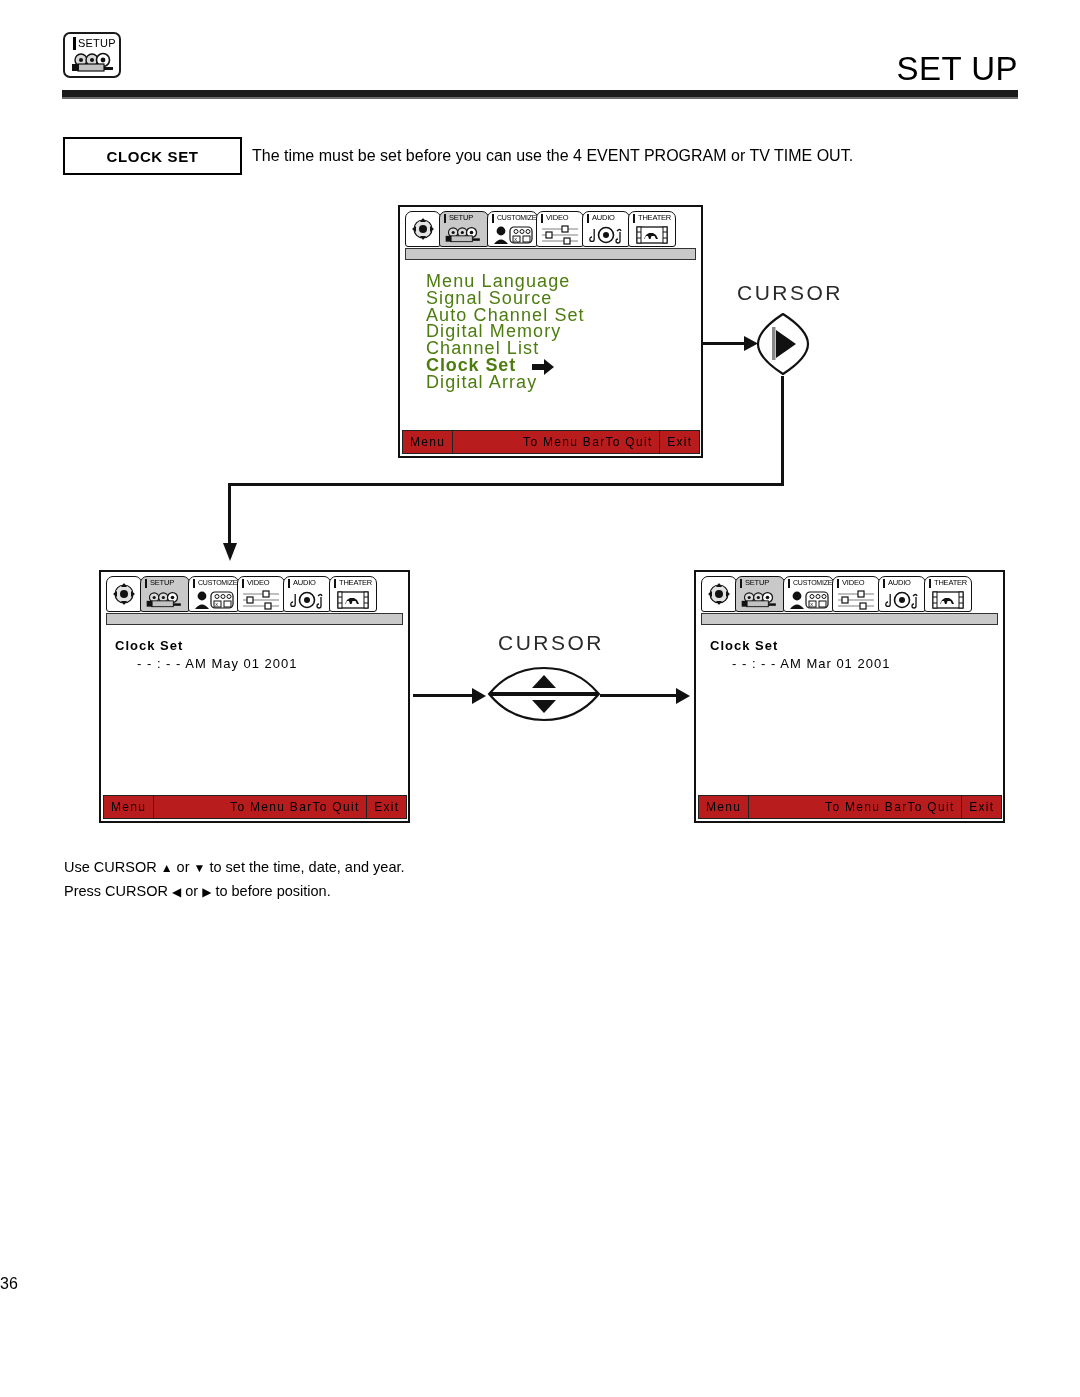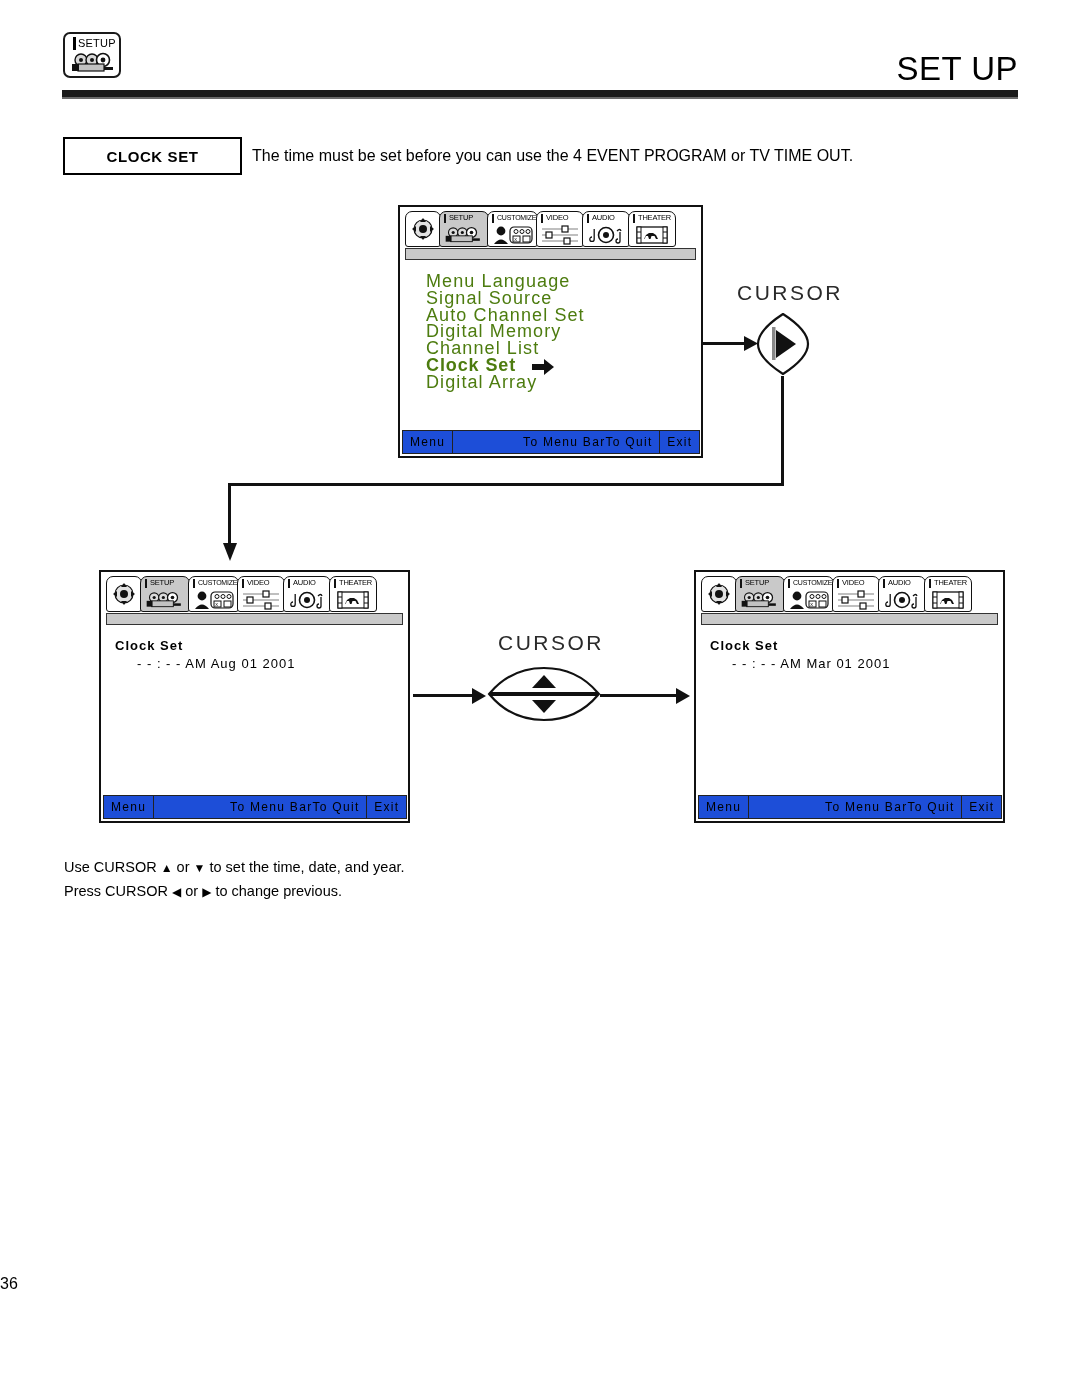--- a/index.html
+++ b/index.html
@@ -121,21 +121,21 @@
     position: absolute; left: 2px; right: 2px; bottom: 2px;
     height: 24px;
     display: flex;
     font-size: 12px; letter-spacing: 1.3px;
   }
   .osd-footer .cell {
     border: 1.4px solid #222;
     margin-right: -1.4px;
     display: flex; align-items: center;
     padding: 0 7px;
-    background: #1d4ed8;
+    background: #b91c1c;
   }
   .osd-footer .cell.wide { flex: 1; justify-content: flex-end; }
   .clockset-title { font-size: 13px; font-weight: bold; letter-spacing: 1px; }
   .clockset-value { font-size: 13px; letter-spacing: 1px; margin-left: 22px; margin-top: 3px; white-space: nowrap; }
 
   
   .cursor-label {
     position: absolute;
     font-size: 19px; letter-spacing: 2.2px;
     color: #2a2a2a;
@@ -437,21 +437,21 @@
           </svg>
         </div>
       </div>
 
     </div>
     <div class="osd-subbar"></div>
   </div>
 
   <div class="osd-body">
     <div class="clockset-title">Clock Set</div>
-    <div class="clockset-value">- - : - - AM Aug 01 2001</div>
+    <div class="clockset-value">- - : - - AM May 01 2001</div>
   </div>
 
   <div class="osd-footer">
     <div class="cell">Menu</div>
     <div class="cell wide">
       <span>To Menu Bar</span>
       <span>To Quit</span>
     </div>
     <div class="cell">Exit</div>
   </div>
@@ -581,17 +581,17 @@
     </div>
     <div class="cell">Exit</div>
   </div>
 </div>
 
 <div id="instructions">
   <div>
     <span>Use CURSOR </span><span class="arw">▲</span><span> or </span><span class="arw">▼</span><span> to set the time, date, and year.</span>
   </div>
   <div>
-    <span>Press CURSOR </span><span class="arw">◀</span><span> or </span><span class="arw">▶</span><span> to change previous.</span>
+    <span>Press CURSOR </span><span class="arw">◀</span><span> or </span><span class="arw">▶</span><span> to before position.</span>
   </div>
 </div>
 
 <div id="page-number">36</div>
 
 </body></html>

